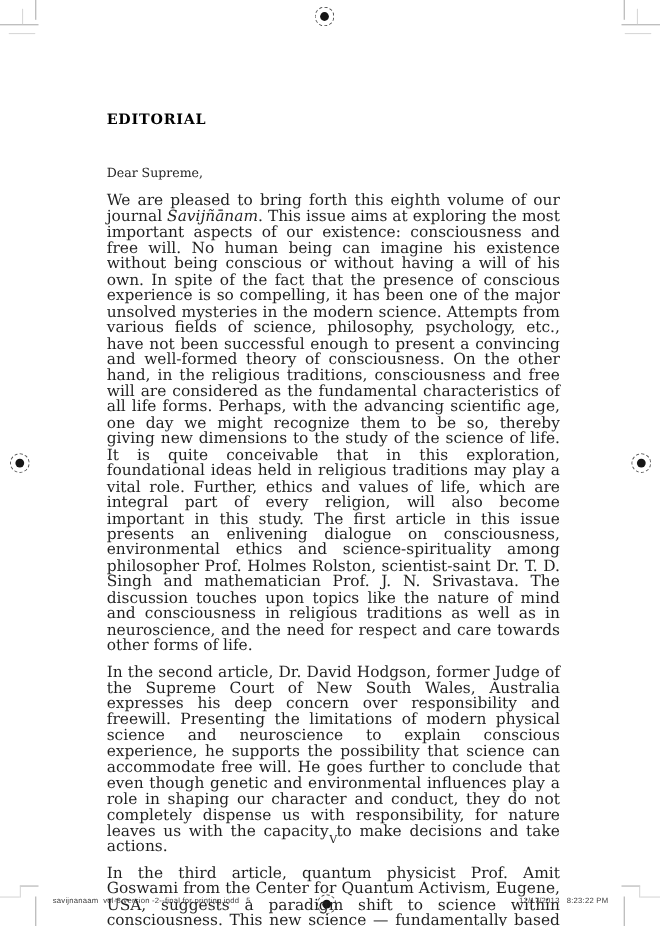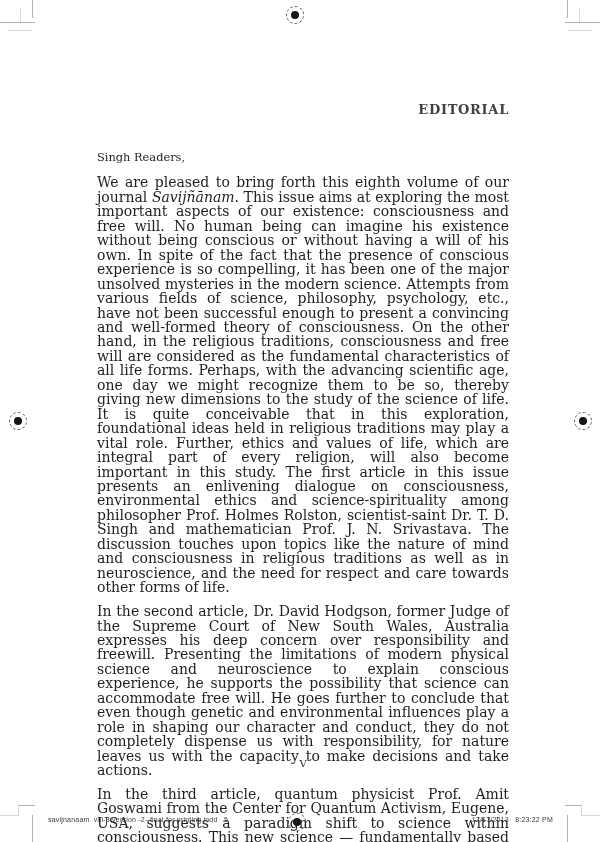--- a/index.html
+++ b/index.html
@@ -32,22 +32,22 @@
 
   
   .content {
     position: absolute;
     left: 97px; top: 102px; width: 412px;
   }
   .doc-title {
     margin: 0 0 33px 0;
     font-size: 13px; font-weight: bold;
     letter-spacing: 0.7px;
-    text-align: right;
-    color: #404040;
+    text-align: left;
+    color: #000000;
   }
   .salutation {
     margin: 0 0 11px 0;
     font-size: 11.4px; line-height: 14.45px;
   }
   .body-par {
     margin: 0 0 9.5px 0;
     font-size: 14px; line-height: 14.45px;
     text-align: justify;
     text-justify: inter-word;
@@ -114,21 +114,21 @@
     <span class="dot"></span>
   </div>
   <div class="reg" style="left:288px; top:813px;">
     <span class="ring"></span>
     <span class="dot"></span>
   </div>
 
   <div class="content">
     <h1 class="doc-title">EDITORIAL</h1>
 
-    <p class="salutation">Singh Readers,</p>
+    <p class="salutation">Dear Supreme,</p>
 
     <p class="body-par"><span>We are pleased to bring forth this eighth volume of our journal </span><span class="italic">Savijñānam</span><span>. This issue aims at exploring the most important aspects of our existence: consciousness and free will. No human being can imagine his existence without being conscious or without having a will of his own. In spite of the fact that the presence of conscious experience is so compelling, it has been one of the major unsolved mysteries in the modern science. Attempts from various fields of science, philosophy, psychology, etc., have not been successful enough to present a convincing and well-formed theory of consciousness. On the other hand, in the religious traditions, consciousness and free will are considered as the fundamental characteristics of all life forms. Perhaps, with the advancing scientific age, one day we might recognize them to be so, thereby giving new dimensions to the study of the science of life. It is quite conceivable that in this exploration, foundational ideas held in religious traditions may play a vital role. Further, ethics and values of life, which are integral part of every religion, will also become important in this study. The first article in this issue presents an enlivening dialogue on consciousness, environmental ethics and science-spirituality among philosopher Prof. Holmes Rolston, scientist-saint Dr. T. D. Singh and mathematician Prof. J. N. Srivastava. The discussion touches upon topics like the nature of mind and consciousness in religious traditions as well as in neuroscience, and the need for respect and care towards other forms of life.</span></p>
 
     <p class="body-par">In the second article, Dr. David Hodgson, former Judge of the Supreme Court of New South Wales, Australia expresses his deep concern over responsibility and freewill. Presenting the limitations of modern physical science and neuroscience to explain conscious experience, he supports the possibility that science can accommodate free will. He goes further to conclude that even though genetic and environmental influences play a role in shaping our character and conduct, they do not completely dispense us with responsibility, for nature leaves us with the capacity to make decisions and take actions.</p>
 
     <p class="body-par">In the third article, quantum physicist Prof. Amit Goswami from the Center for Quantum Activism, Eugene, USA, suggests a paradigm shift to science within consciousness. This new science — fundamentally based on the proposal of the existence of a universal consciousness — attempts to eliminate several paradoxical situations in the present quantum theory. The author reasons that the new science will avoid the possibility of dogma by bringing in the notion of creative freedom.</p>
   </div>
 
   <div class="page-number">V</div>
 

